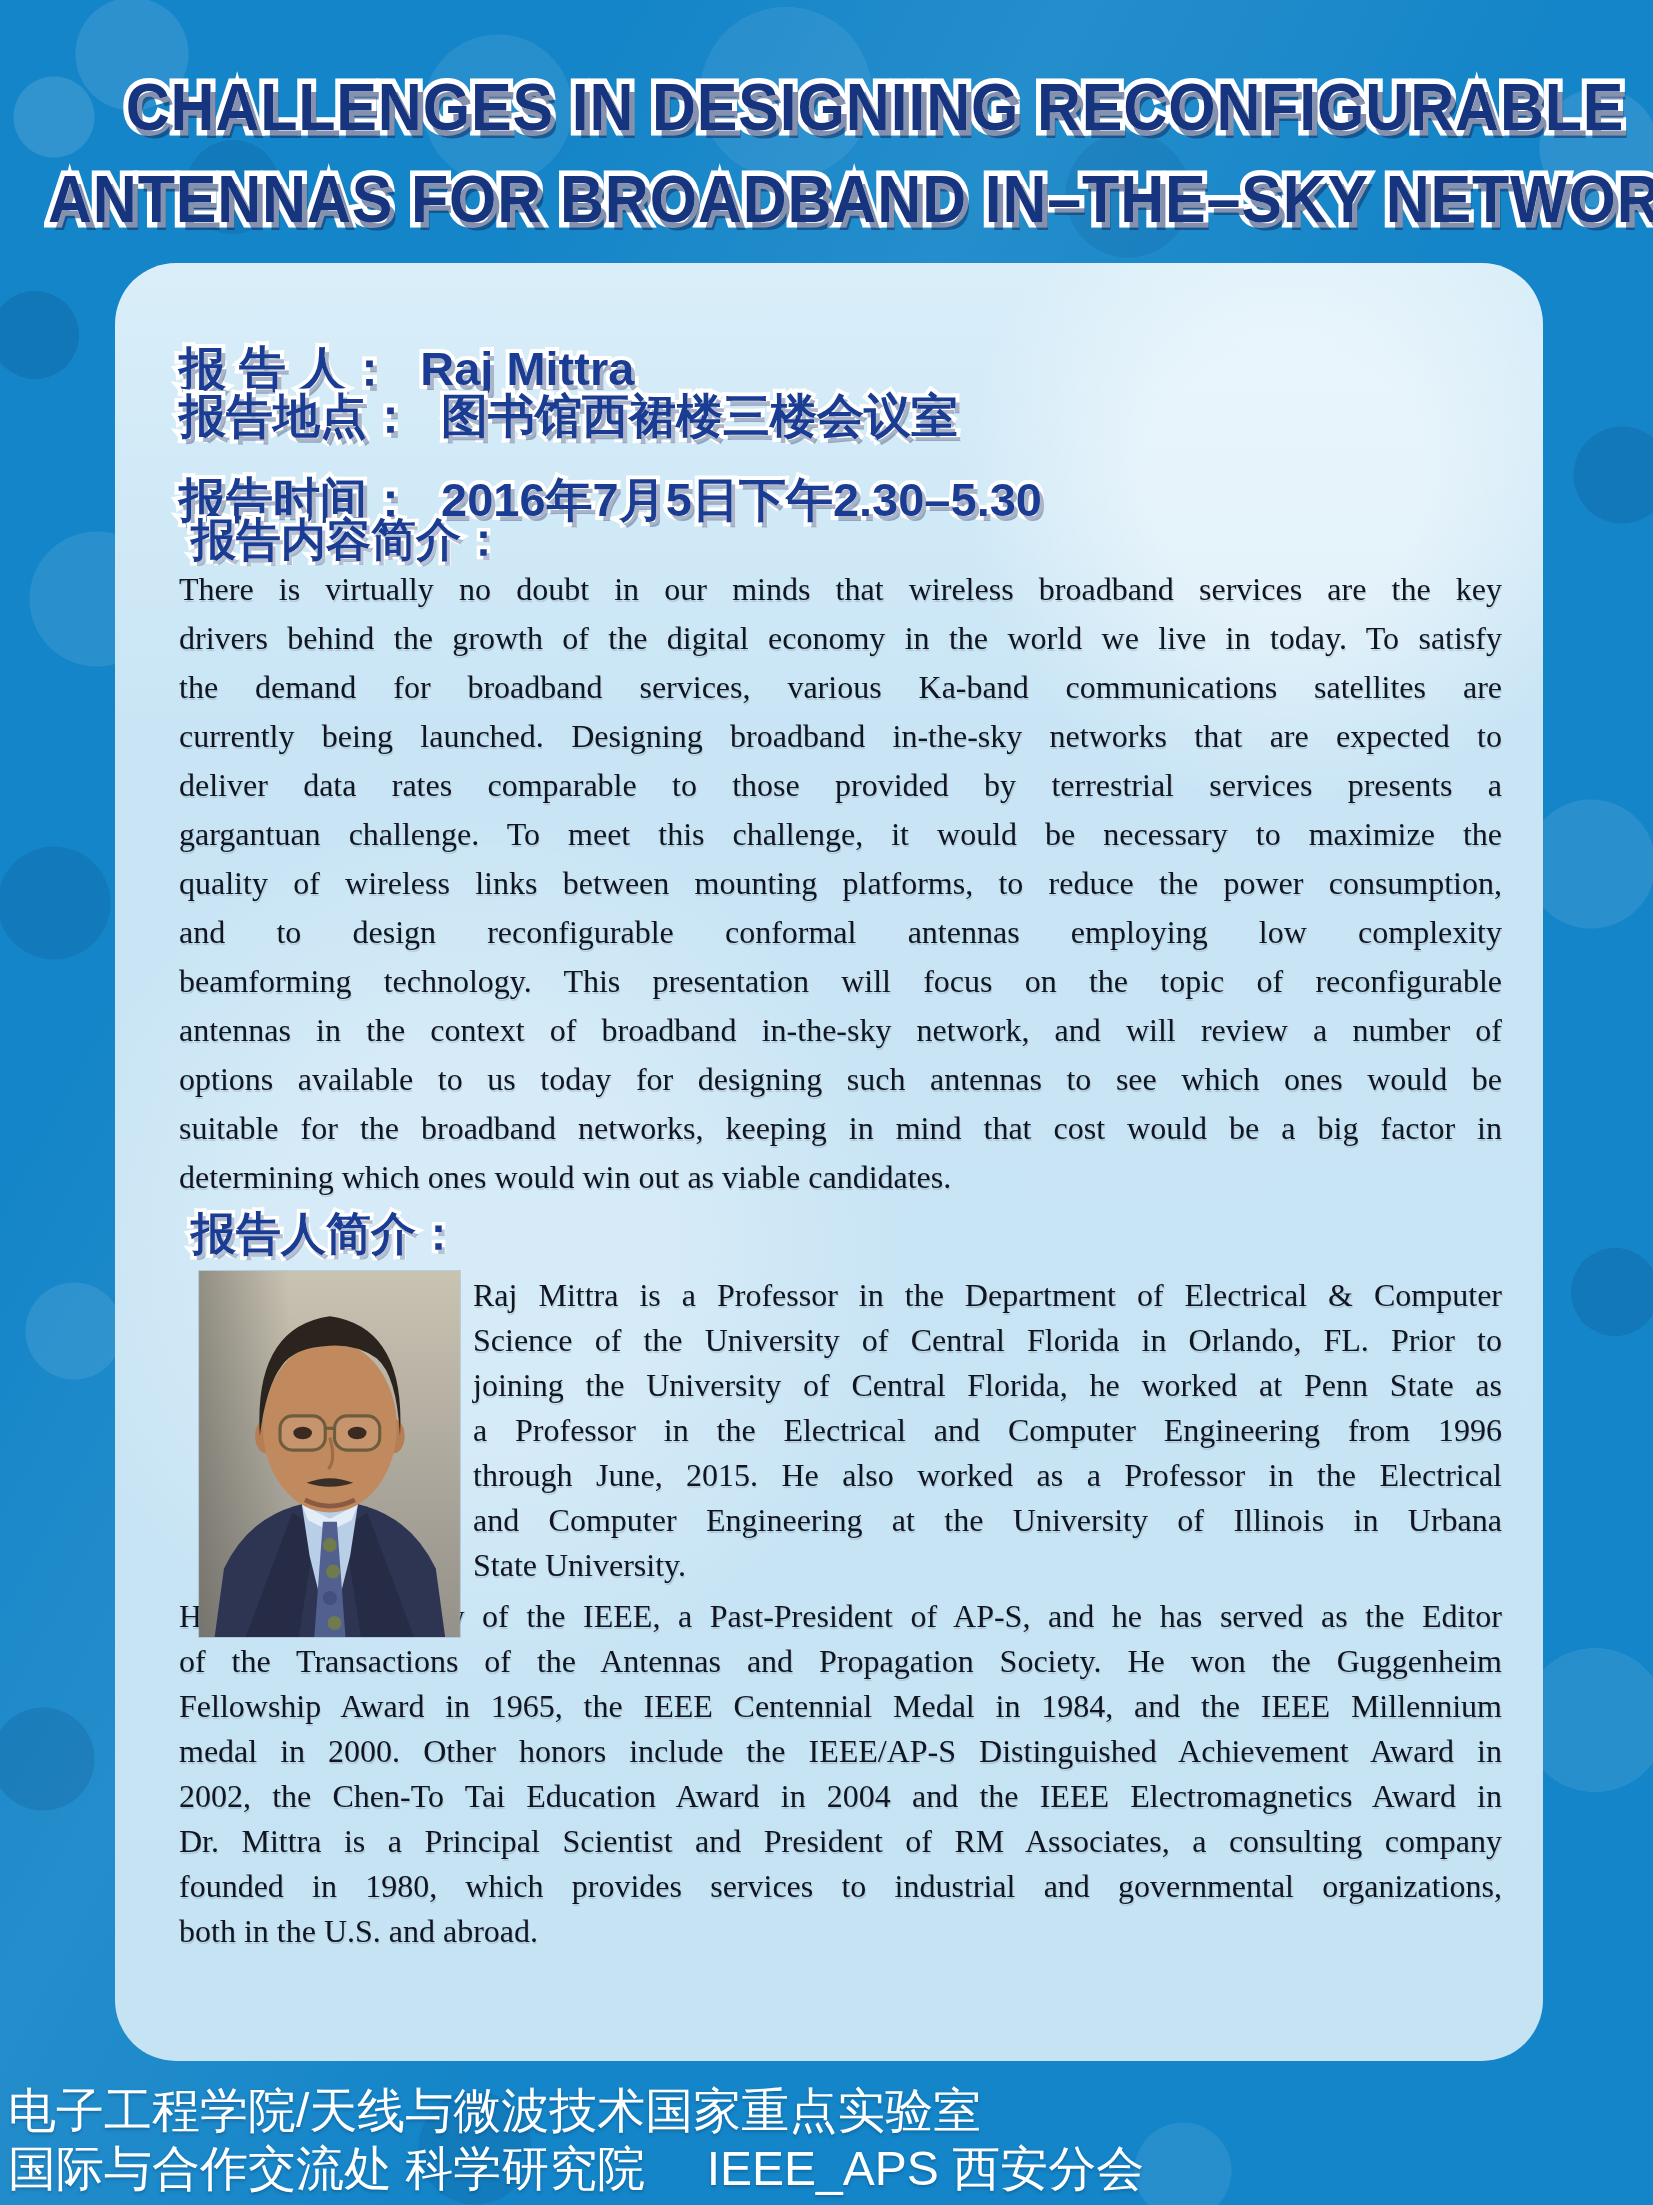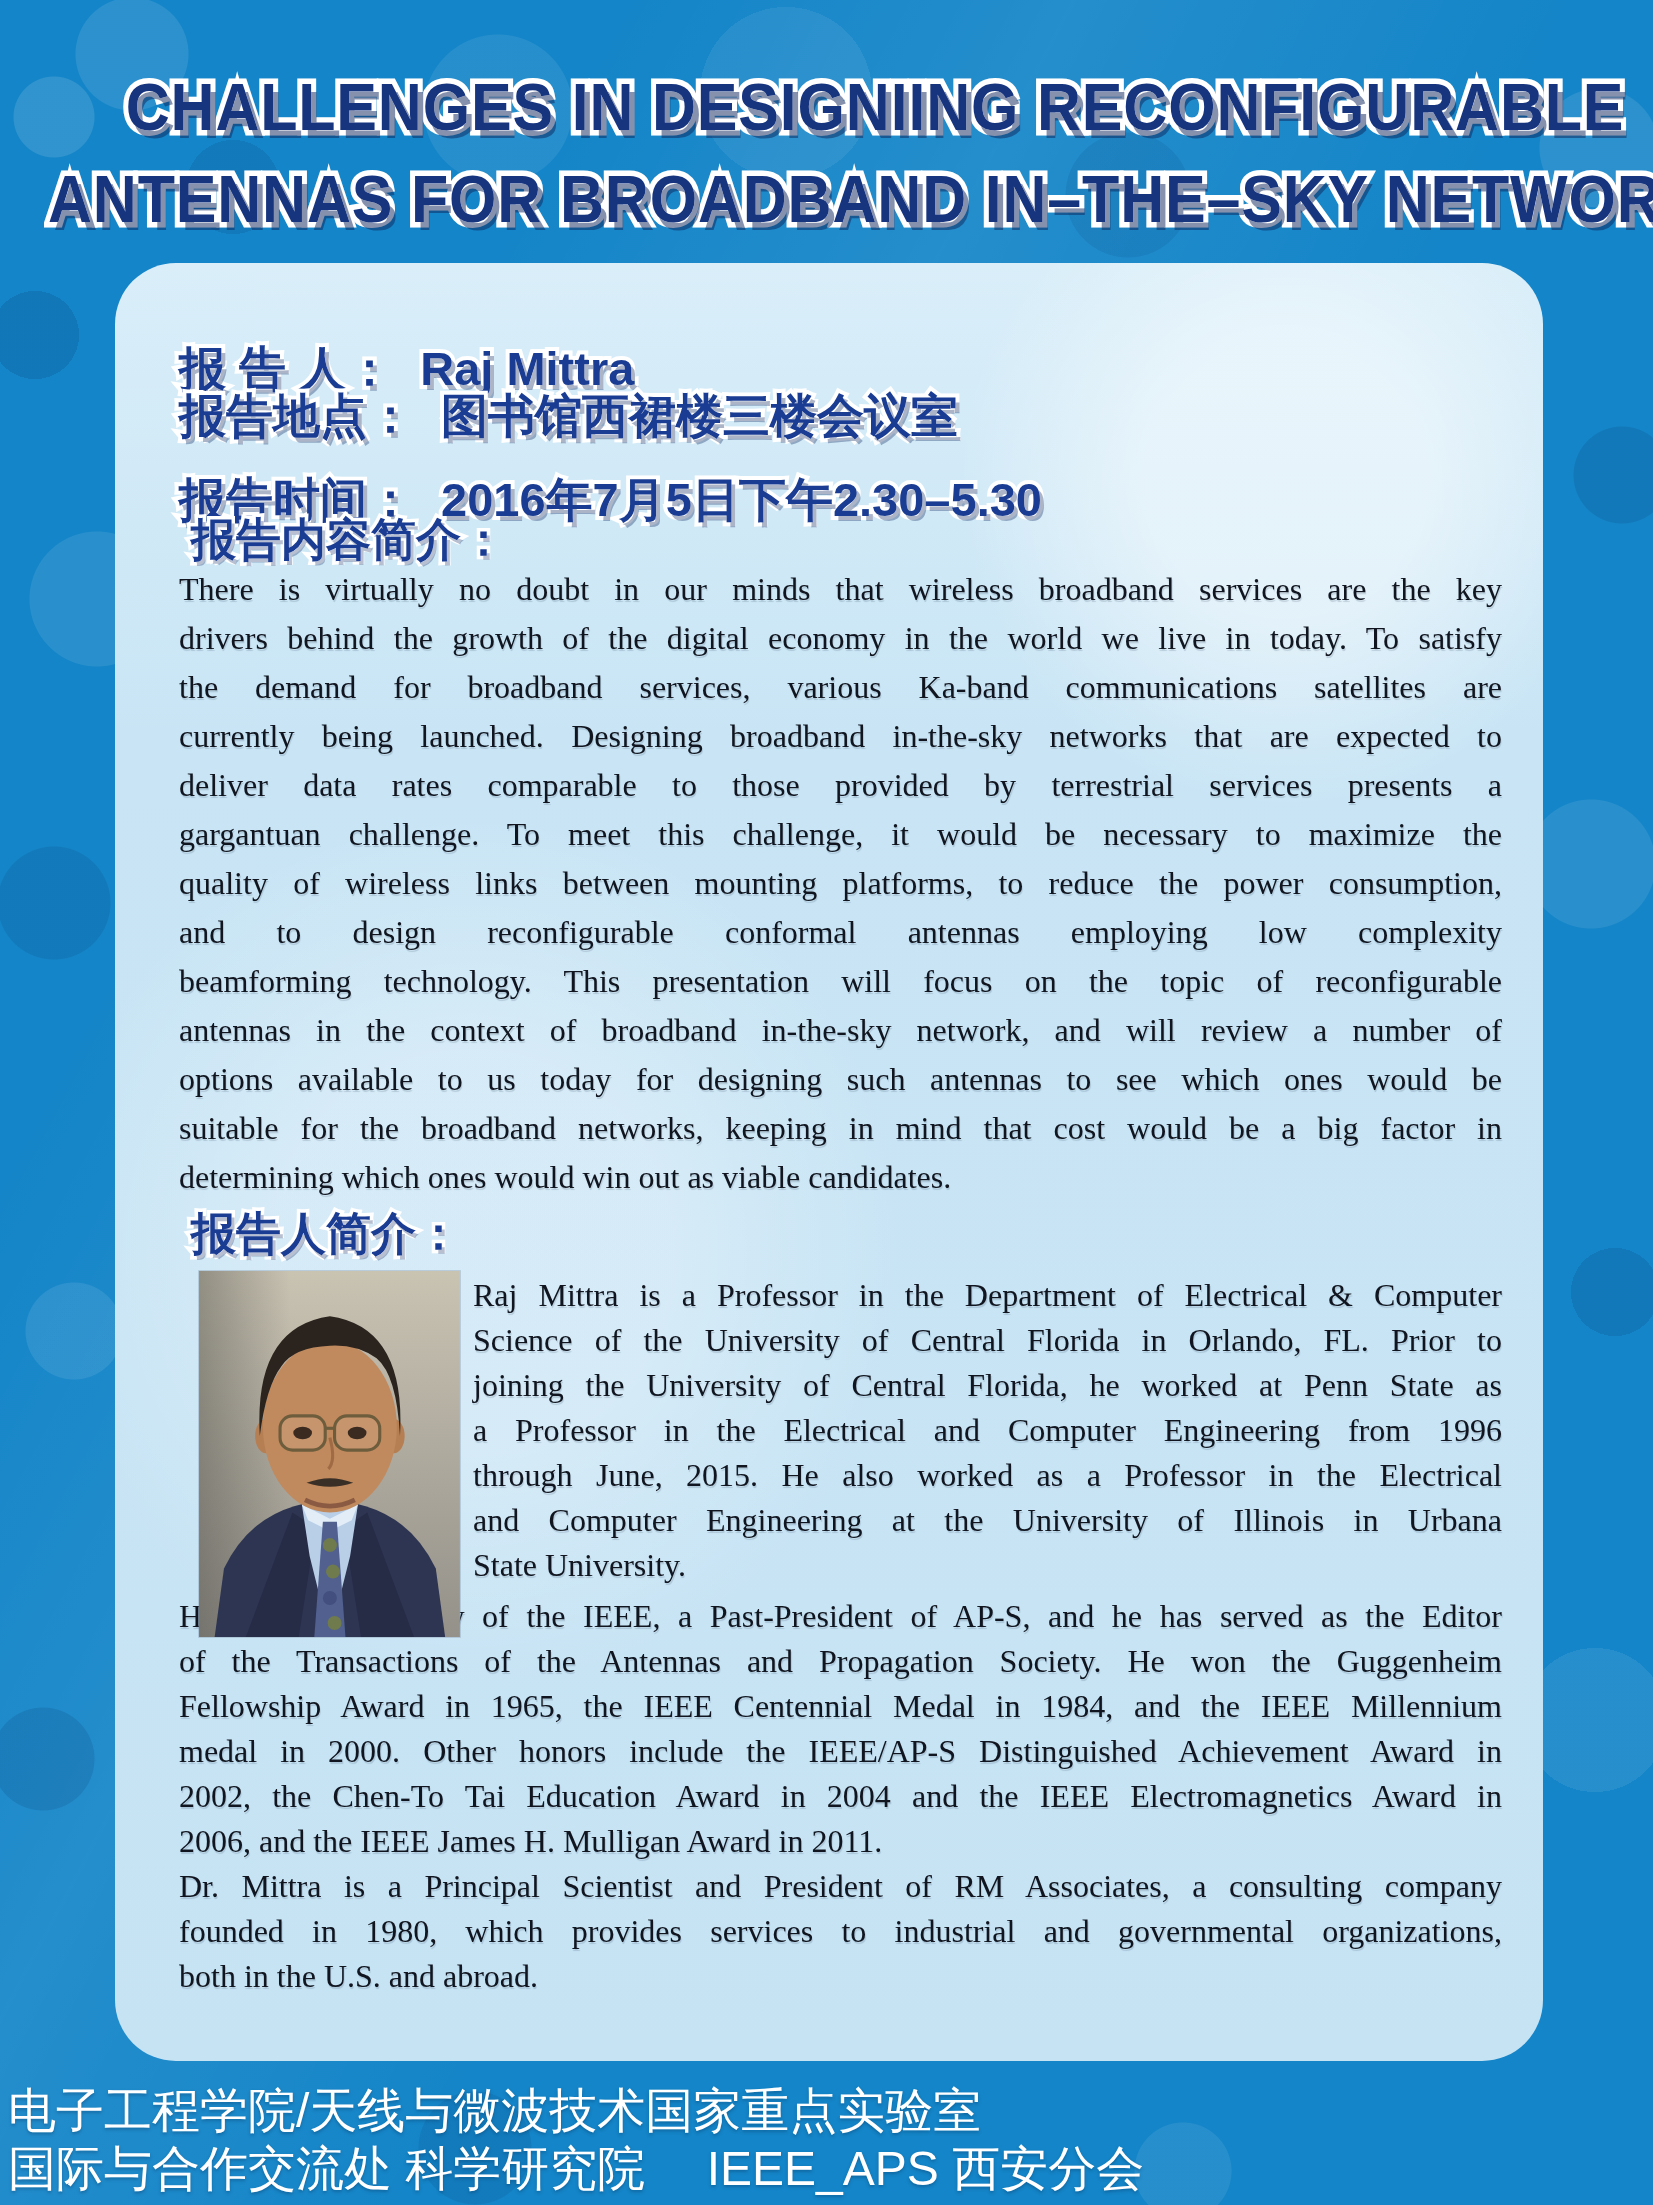--- a/index.html
+++ b/index.html
@@ -206,21 +206,20 @@
         <div class="jline">through June, 2015. He also worked as a Professor in the Electrical</div>
         <div class="jline">and Computer Engineering at the University of Illinois in Urbana</div>
         <div class="jline end">State University.</div>
       </div>
       <div class="bio-p2">
         <div class="jline">He is a Life Fellow of the IEEE, a Past-President of AP-S, and he has served as the Editor</div>
         <div class="jline">of the Transactions of the Antennas and Propagation Society. He won the Guggenheim</div>
         <div class="jline">Fellowship Award in 1965, the IEEE Centennial Medal in 1984, and the IEEE Millennium</div>
         <div class="jline">medal in 2000. Other honors include the IEEE/AP-S Distinguished Achievement Award in</div>
         <div class="jline">2002, the Chen-To Tai Education Award in 2004 and the IEEE Electromagnetics Award in</div>
-        <div class="jline end">2006, and the IEEE James H. Mulligan Award in 2011.</div>
       </div>
       <div class="bio-p3">
         <div class="jline">Dr. Mittra is a Principal Scientist and President of RM Associates, a consulting company</div>
         <div class="jline">founded in 1980, which provides services to industrial and governmental organizations,</div>
         <div class="jline end">both in the U.S. and abroad.</div>
       </div>
     </div>
   </main>
 
   <footer class="footer">

